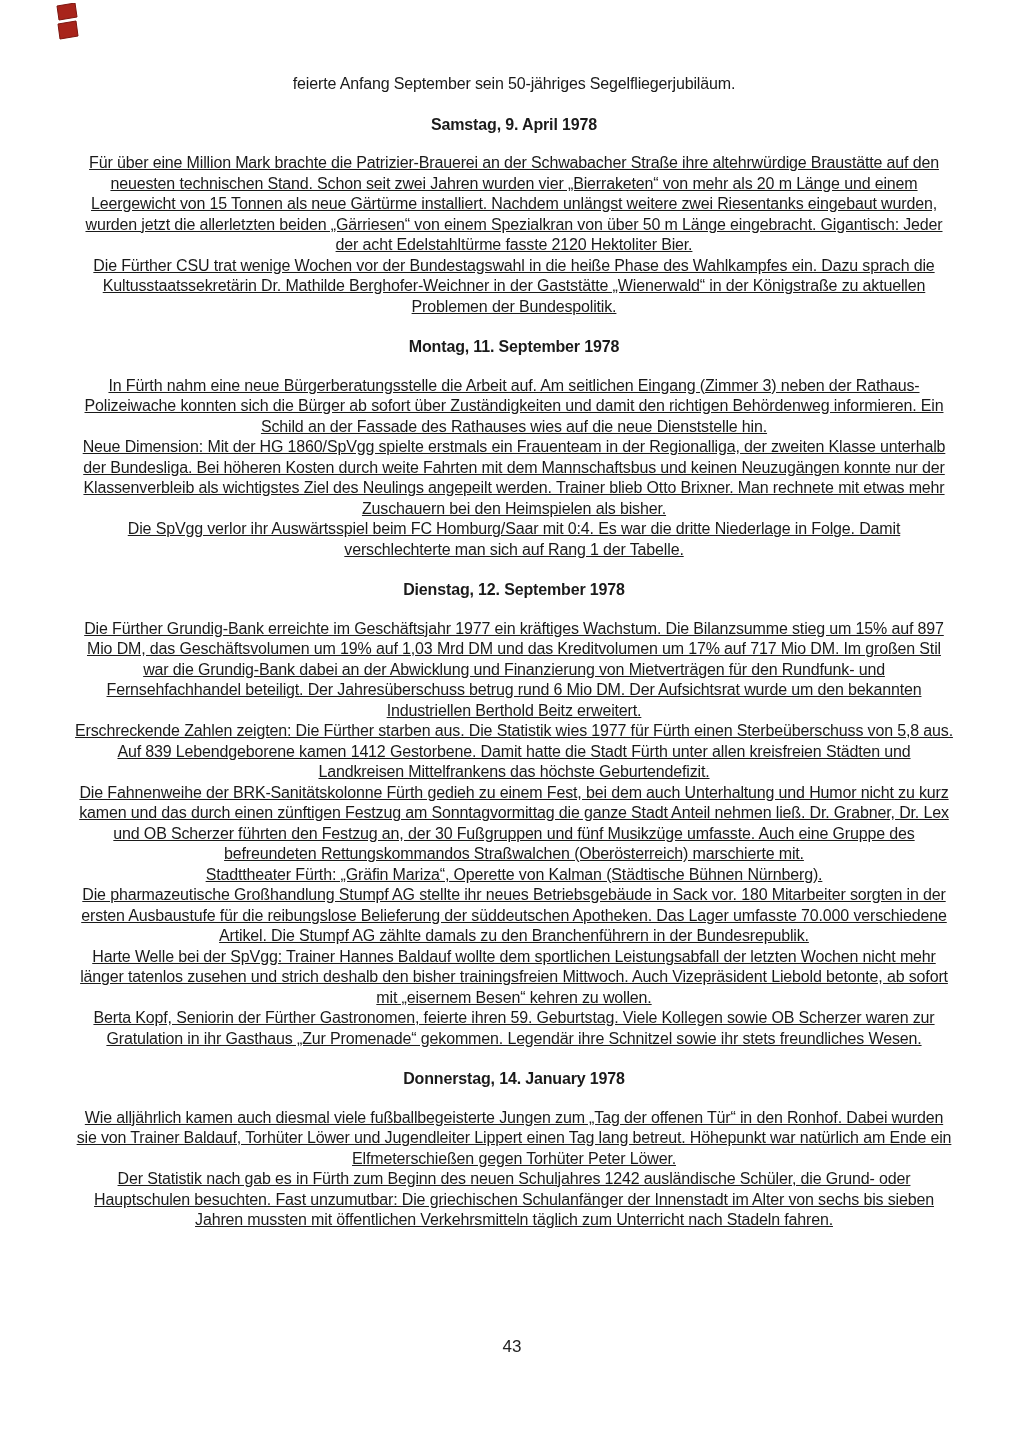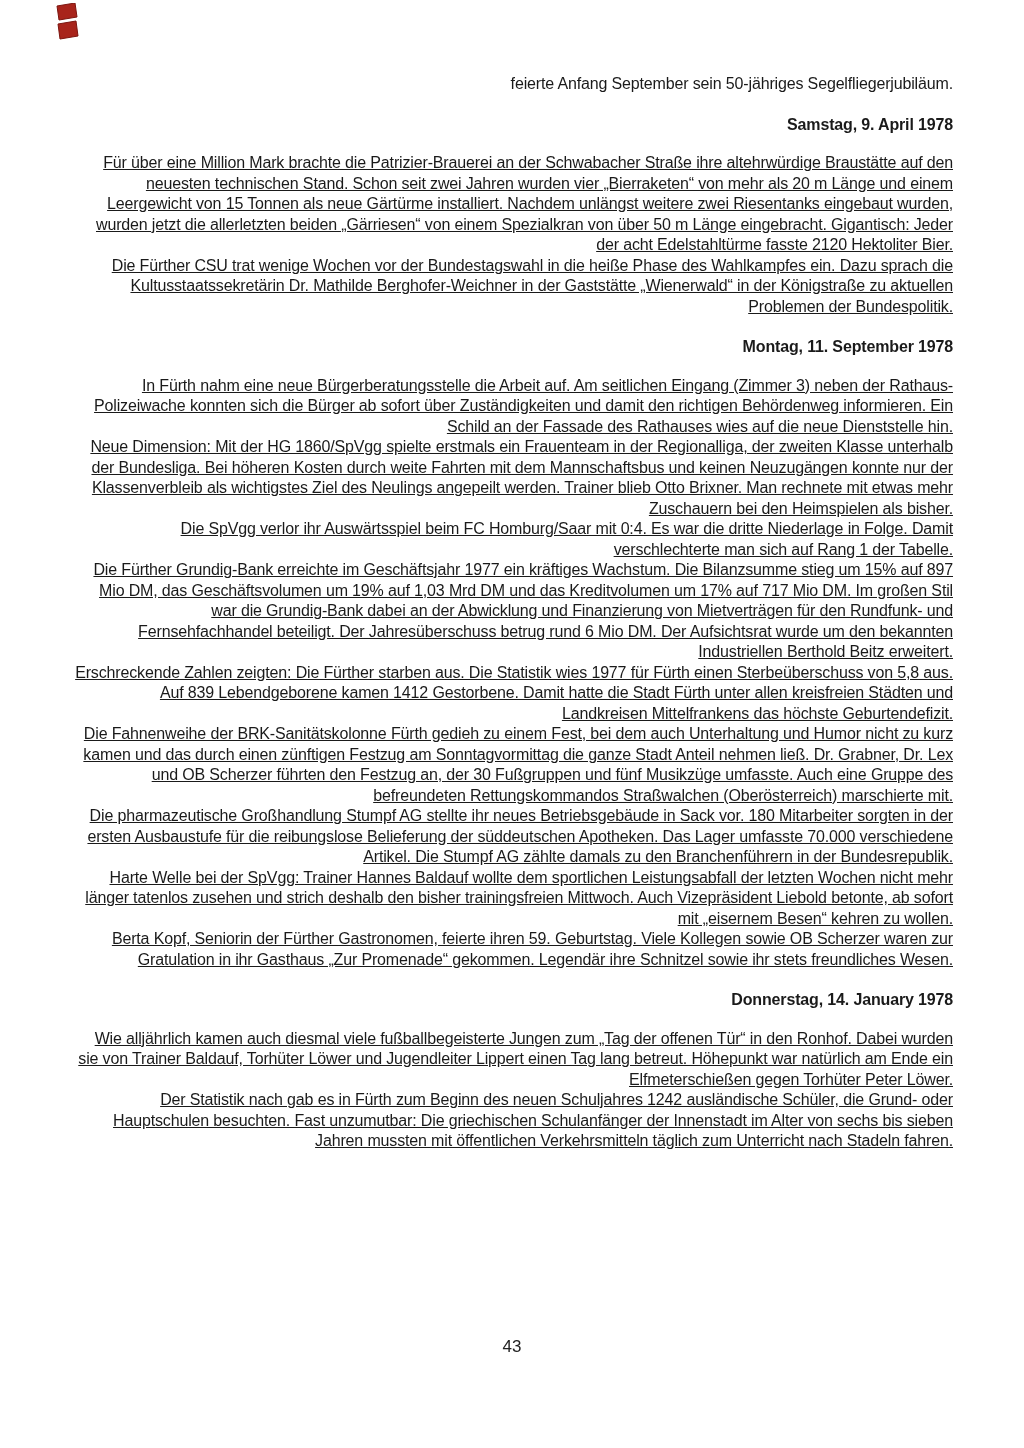--- a/index.html
+++ b/index.html
@@ -16,21 +16,21 @@
     color: #1a1a1a;
   }
   .page {
     position: absolute;
     left: 75px;
     top: 74px;
     width: 878px;
     font-size: 16px;
     line-height: 20.5px;
     letter-spacing: -0.15px;
-    text-align: right;
+    text-align: center;
   }
   .intro {
     margin: 0 0 0 0;
   }
   .day-heading {
     font-weight: bold;
     margin: 20px 0 18px 0;
   }
   .entry {
     margin: 0;
@@ -75,24 +75,26 @@
   <section>
     <div class="day-heading">Montag, 11. September 1978</div>
     <div>
           <div class="entry">In Fürth nahm eine neue Bürgerberatungsstelle die Arbeit auf. Am seitlichen Eingang (Zimmer 3) neben der Rathaus-Polizeiwache konnten sich die Bürger ab sofort über Zuständigkeiten und damit den richtigen Behördenweg informieren. Ein Schild an der Fassade des Rathauses wies auf die neue Dienststelle hin.</div>
           <div class="entry">Neue Dimension: Mit der HG 1860/SpVgg spielte erstmals ein Frauenteam in der Regionalliga, der zweiten Klasse unterhalb der Bundesliga. Bei höheren Kosten durch weite Fahrten mit dem Mannschaftsbus und keinen Neuzugängen konnte nur der Klassenverbleib als wichtigstes Ziel des Neulings angepeilt werden. Trainer blieb Otto Brixner. Man rechnete mit etwas mehr Zuschauern bei den Heimspielen als bisher.</div>
           <div class="entry">Die SpVgg verlor ihr Auswärtsspiel beim FC Homburg/Saar mit 0:4. Es war die dritte Niederlage in Folge. Damit verschlechterte man sich auf Rang 1 der Tabelle.</div>
         </div>
   </section>
 
   <section>
+    <div class="day-heading">Dienstag, 12. September 1978</div>
     <div>
           <div class="entry">Die Fürther Grundig-Bank erreichte im Geschäftsjahr 1977 ein kräftiges Wachstum. Die Bilanzsumme stieg um 15% auf 897 Mio DM, das Geschäftsvolumen um 19% auf 1,03 Mrd DM und das Kreditvolumen um 17% auf 717 Mio DM. Im großen Stil war die Grundig-Bank dabei an der Abwicklung und Finanzierung von Mietverträgen für den Rundfunk- und Fernsehfachhandel beteiligt. Der Jahresüberschuss betrug rund 6 Mio DM. Der Aufsichtsrat wurde um den bekannten Industriellen Berthold Beitz erweitert.</div>
           <div class="entry">Erschreckende Zahlen zeigten: Die Fürther starben aus. Die Statistik wies 1977 für Fürth einen Sterbeüberschuss von 5,8 aus. Auf 839 Lebendgeborene kamen 1412 Gestorbene. Damit hatte die Stadt Fürth unter allen kreisfreien Städten und Landkreisen Mittelfrankens das höchste Geburtendefizit.</div>
           <div class="entry">Die Fahnenweihe der BRK-Sanitätskolonne Fürth gedieh zu einem Fest, bei dem auch Unterhaltung und Humor nicht zu kurz kamen und das durch einen zünftigen Festzug am Sonntagvormittag die ganze Stadt Anteil nehmen ließ. Dr. Grabner, Dr. Lex und OB Scherzer führten den Festzug an, der 30 Fußgruppen und fünf Musikzüge umfasste. Auch eine Gruppe des befreundeten Rettungskommandos Straßwalchen (Oberösterreich) marschierte mit.</div>
+          <div class="entry">Stadttheater Fürth: „Gräfin Mariza“, Operette von Kalman (Städtische Bühnen Nürnberg).</div>
         </div>
   </section>
 
   <section>
     <div>
           <div class="entry">Die pharmazeutische Großhandlung Stumpf AG stellte ihr neues Betriebsgebäude in Sack vor. 180 Mitarbeiter sorgten in der ersten Ausbaustufe für die reibungslose Belieferung der süddeutschen Apotheken. Das Lager umfasste 70.000 verschiedene Artikel. Die Stumpf AG zählte damals zu den Branchenführern in der Bundesrepublik.</div>
           <div class="entry">Harte Welle bei der SpVgg: Trainer Hannes Baldauf wollte dem sportlichen Leistungsabfall der letzten Wochen nicht mehr länger tatenlos zusehen und strich deshalb den bisher trainingsfreien Mittwoch. Auch Vizepräsident Liebold betonte, ab sofort mit „eisernem Besen“ kehren zu wollen.</div>
           <div class="entry">Berta Kopf, Seniorin der Fürther Gastronomen, feierte ihren 59. Geburtstag. Viele Kollegen sowie OB Scherzer waren zur Gratulation in ihr Gasthaus „Zur Promenade“ gekommen. Legendär ihre Schnitzel sowie ihr stets freundliches Wesen.</div>
         </div>
   </section>

